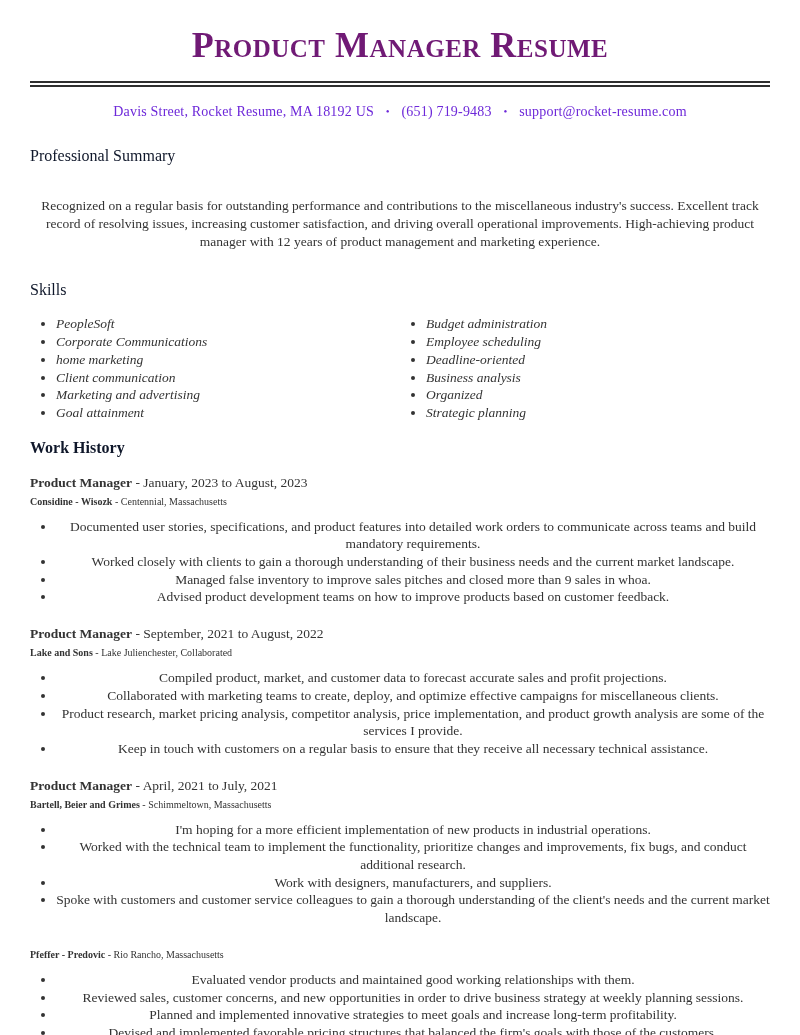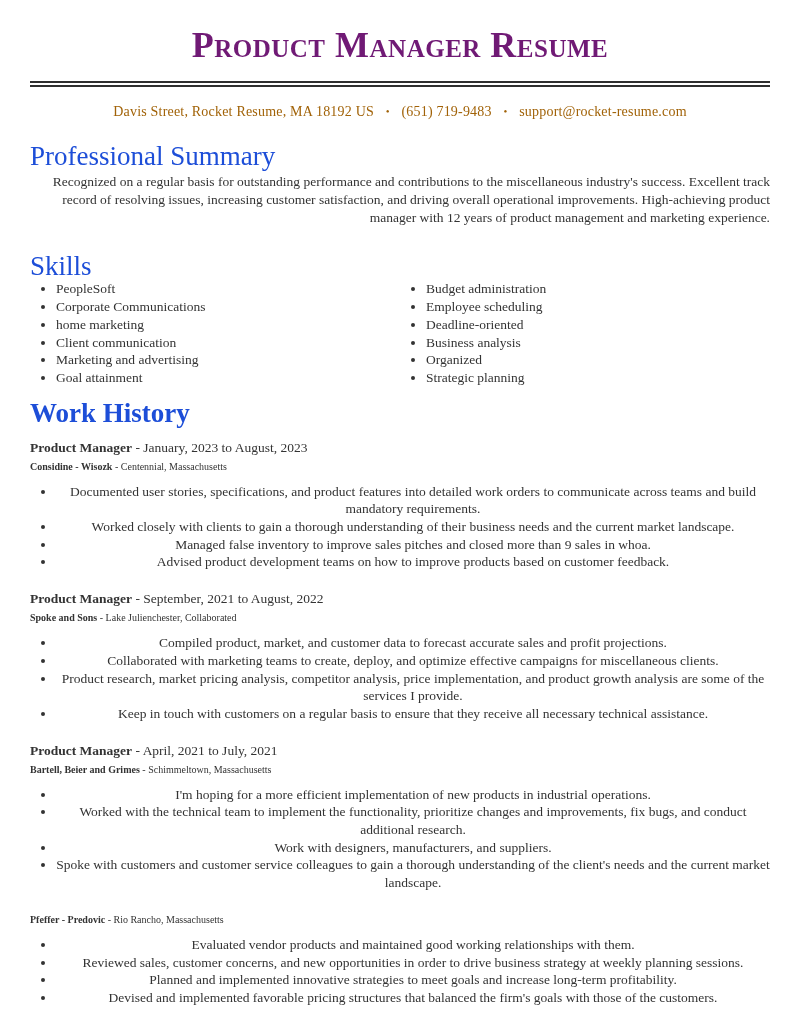--- a/index.html
+++ b/index.html
@@ -27,47 +27,48 @@
   .double-rule {
     height: 2px;
     border-top: 2px solid #2e2e2e;
     border-bottom: 2px solid #2e2e2e;
   }
   .contact-line {
     text-align: center;
     font-size: 14px;
     line-height: 17px;
     margin-top: 16px;
-    color: #a16207;
+    color: #6d28d9;
     letter-spacing: 0.2px;
   }
   .contact-line .sep {
     display: inline-block;
     margin: 0 8px;
     font-size: 11px;
     vertical-align: 1px;
   }
   h2.section-heading {
-    font-size: 27px;
+    font-size: 16px;
     line-height: 26px;
     font-weight: normal;
-    color: #1d4ed8;
+    color: #0f172a;
     margin: 23px 0 0 0;
   }
   h2.skills-heading   { margin-top: 27px; }
   h2.work-heading     { margin-top: 13px; font-weight: bold; }
   .summary-text {
     font-size: 13.5px;
     line-height: 17.8px;
-    margin: 4px 0 0 0;
-    text-align: right;
+    margin: 28px 0 0 0;
+    text-align: center;
   }
   .skills-cols {
     display: flex;
-    margin-top: 1px;
+    margin-top: 12px;
+    font-style: italic;
   }
   .skills-cols ul {
     width: 50%;
     margin: 0;
     padding-left: 26px;
     list-style: disc;
   }
   li {
     font-size: 13.5px;
     line-height: 17.7px;
@@ -152,21 +153,21 @@
     </ul>
   </div>
 
   <div class="job">
     <div class="job-head">
       <span class="job-title">Product Manager</span>
       <span>-</span>
       <span>September, 2021 to August, 2022</span>
     </div>
     <div class="job-company-line">
-      <span class="job-company">Spoke and Sons</span>
+      <span class="job-company">Lake and Sons</span>
       <span>-</span>
       <span>Lake Julienchester, Collaborated</span>
     </div>
     <ul>
       <li>Compiled product, market, and customer data to forecast accurate sales and profit projections.</li>
       <li>Collaborated with marketing teams to create, deploy, and optimize effective campaigns for miscellaneous clients.</li>
       <li>Product research, market pricing analysis, competitor analysis, price implementation, and product growth analysis are some of the services I provide.</li>
       <li>Keep in touch with customers on a regular basis to ensure that they receive all necessary technical assistance.</li>
     </ul>
   </div>

